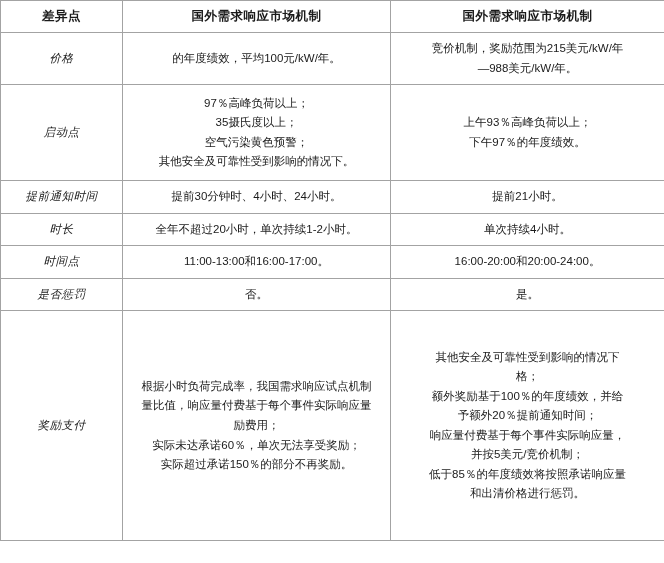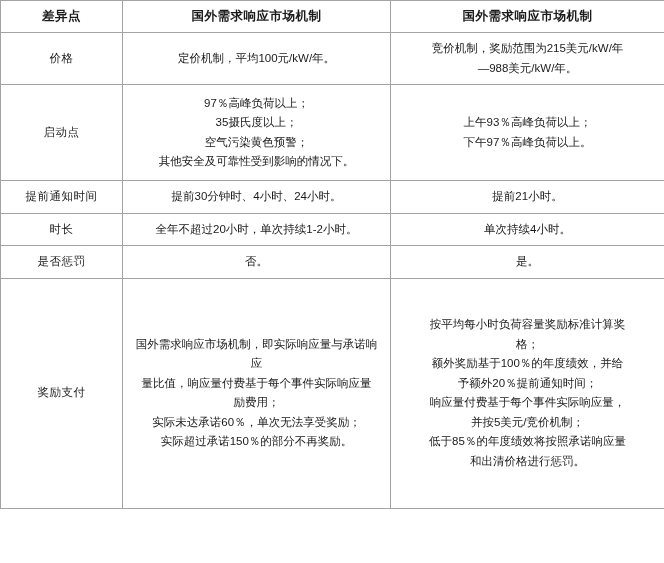--- a/index.html
+++ b/index.html
@@ -41,20 +41,21 @@
     letter-spacing: 0.5px;
   }
   table.compare tbody td {
     font-size: 11.5px;
     text-align: center;
     line-height: 1.7;
   }
   table.compare tbody td.label {
     font-weight: normal;
     letter-spacing: 0.5px;
+    font-style: italic;
   }
   .cell-lines { display: block; }
   .cell-lines .ln {
     display: block;
     white-space: normal;
   }
   
   tr[data-rowkey="price"] td { height: 48px; }
   tr[data-rowkey="trigger"] td { height: 96px; }
   tr[data-rowkey="notice"] td { height: 30px; }
@@ -79,21 +80,21 @@
         <th>差异点</th>
         <th>国外需求响应市场机制</th>
         <th>国外需求响应市场机制</th>
       </tr>
     </thead>
     <tbody>
       <tr data-rowkey="price">
         <td class="label">价格</td>
         <td>
             <span class="cell-lines">
-              <span class="ln">定价机制，平均100元/kW/年。</span>
+              <span class="ln">的年度绩效，平均100元/kW/年。</span>
             </span>
           </td>
         <td>
             <span class="cell-lines">
               <span class="ln">竞价机制，奖励范围为215美元/kW/年</span>
               <span class="ln">—988美元/kW/年。</span>
             </span>
           </td>
       </tr>
       <tr data-rowkey="trigger">
@@ -102,21 +103,21 @@
             <span class="cell-lines">
               <span class="ln">97％高峰负荷以上；</span>
               <span class="ln">35摄氏度以上；</span>
               <span class="ln">空气污染黄色预警；</span>
               <span class="ln">其他安全及可靠性受到影响的情况下。</span>
             </span>
           </td>
         <td>
             <span class="cell-lines">
               <span class="ln">上午93％高峰负荷以上；</span>
-              <span class="ln">下午97％高峰负荷以上。</span>
+              <span class="ln">下午97％的年度绩效。</span>
             </span>
           </td>
       </tr>
       <tr data-rowkey="notice">
         <td class="label">提前通知时间</td>
         <td>
             <span class="cell-lines">
               <span class="ln">提前30分钟时、4小时、24小时。</span>
             </span>
           </td>
@@ -132,47 +133,60 @@
             <span class="cell-lines">
               <span class="ln">全年不超过20小时，单次持续1-2小时。</span>
             </span>
           </td>
         <td>
             <span class="cell-lines">
               <span class="ln">单次持续4小时。</span>
             </span>
           </td>
       </tr>
+      <tr data-rowkey="timepoint">
+        <td class="label">时间点</td>
+        <td>
+            <span class="cell-lines">
+              <span class="ln">11:00-13:00和16:00-17:00。</span>
+            </span>
+          </td>
+        <td>
+            <span class="cell-lines">
+              <span class="ln">16:00-20:00和20:00-24:00。</span>
+            </span>
+          </td>
+      </tr>
       <tr data-rowkey="penalty">
         <td class="label">是否惩罚</td>
         <td>
             <span class="cell-lines">
               <span class="ln">否。</span>
             </span>
           </td>
         <td>
             <span class="cell-lines">
               <span class="ln">是。</span>
             </span>
           </td>
       </tr>
       <tr data-rowkey="payment">
         <td class="label">奖励支付</td>
         <td>
             <span class="cell-lines">
-              <span class="ln">国外需求响应市场机制，即实际响应量与承诺响应</span>
+              <span class="ln">根据小时负荷完成率，我国需求响应试点机制</span>
               <span class="ln">量比值，响应量付费基于每个事件实际响应量</span>
               <span class="ln">励费用；</span>
               <span class="ln">实际未达承诺60％，单次无法享受奖励；</span>
               <span class="ln">实际超过承诺150％的部分不再奖励。</span>
             </span>
           </td>
         <td>
             <span class="cell-lines">
-              <span class="ln">按平均每小时负荷容量奖励标准计算奖</span>
+              <span class="ln">其他安全及可靠性受到影响的情况下</span>
               <span class="ln">格；</span>
               <span class="ln">额外奖励基于100％的年度绩效，并给</span>
               <span class="ln">予额外20％提前通知时间；</span>
               <span class="ln">响应量付费基于每个事件实际响应量，</span>
               <span class="ln">并按5美元/竞价机制；</span>
               <span class="ln">低于85％的年度绩效将按照承诺响应量</span>
               <span class="ln">和出清价格进行惩罚。</span>
             </span>
           </td>
       </tr>

